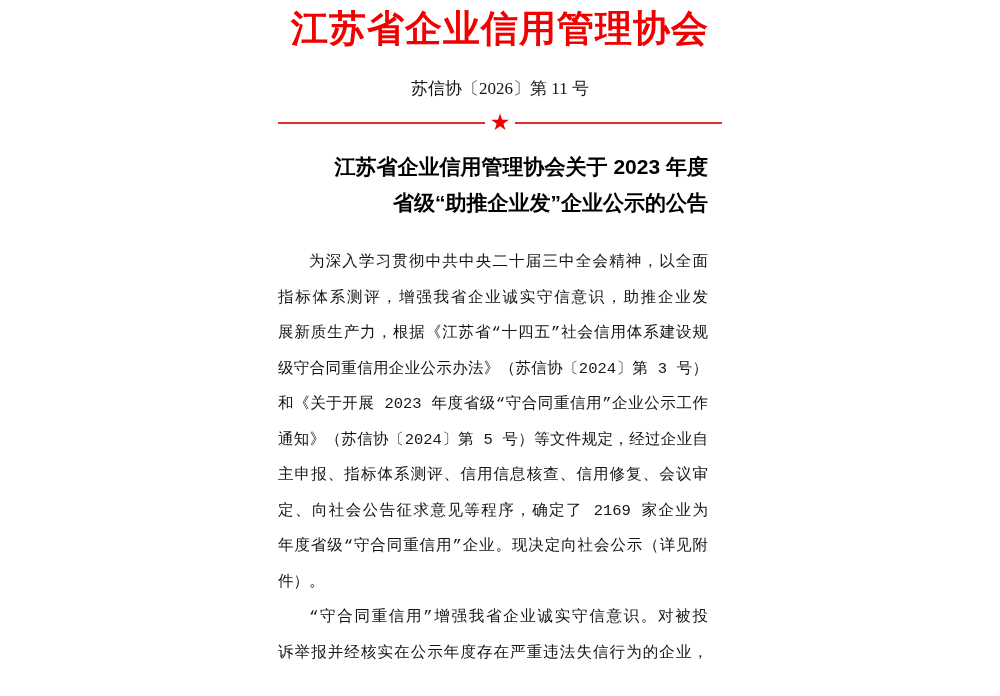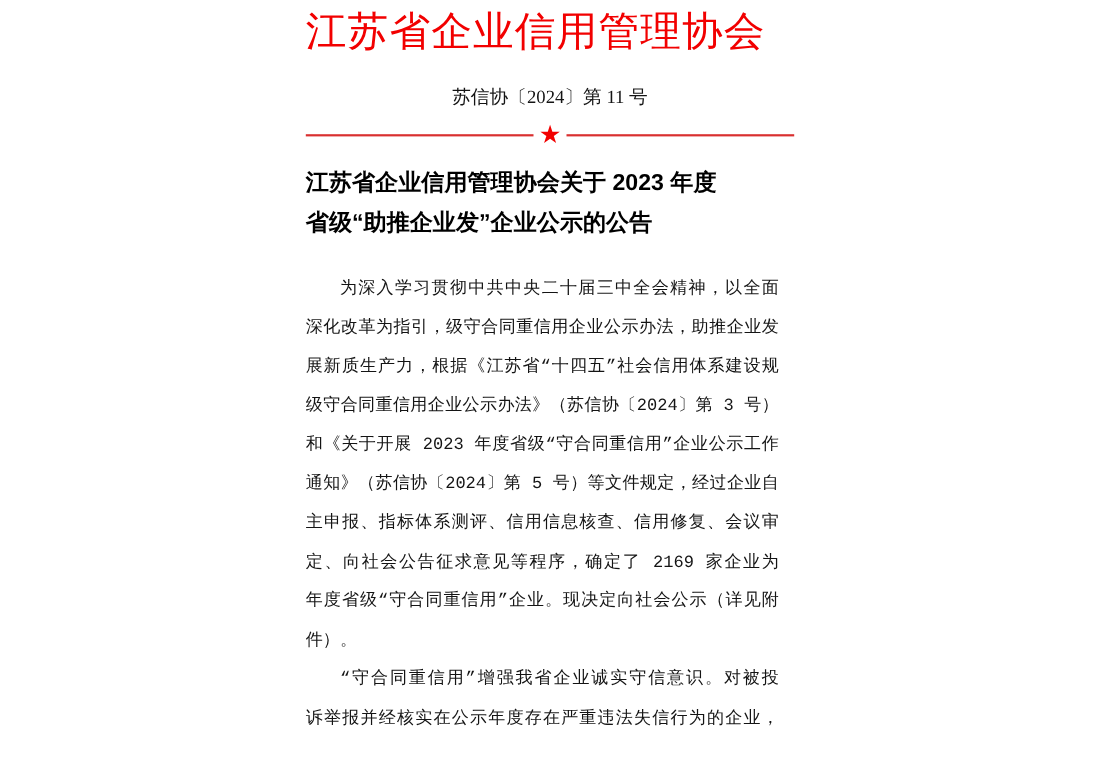--- a/index.html
+++ b/index.html
@@ -15,22 +15,23 @@
     overflow: hidden;
     font-family: "Liberation Serif", "DejaVu Serif", serif;
     color: #1a1a1a;
   }
   
   .org-title {
     position: absolute;
     top: 4px;
     left: 278px;
     width: 444px;
+    text-align: center;
     font-size: 37px;
-    font-weight: normal;
+    font-weight: bold;
     color: #f20000;
     letter-spacing: 1px;
     white-space: nowrap;
   }
   
   .doc-number {
     position: absolute;
     top: 77px;
     left: 278px;
     width: 444px;
@@ -60,21 +61,21 @@
     line-height: 1;
     margin: 0 5px;
     transform: translateY(-1px);
   }
   
   .doc-title {
     position: absolute;
     top: 149px;
     left: 278px;
     width: 430px;
-    text-align: left;
+    text-align: right;
     font-family: "Liberation Sans", "DejaVu Sans", sans-serif;
     font-weight: bold;
     font-size: 21px;
     line-height: 35.5px;
     color: #000000;
   }
   
   .body-text {
     position: absolute;
     top: 245px;
@@ -94,36 +95,36 @@
   .ln.indent { text-indent: 2em; }
   .ln.para-end { text-align-last: left; }
 </style>
 </head>
 <body>
 
 <div class="page">
 
   <div class="org-title">江苏省企业信用管理协会</div>
 
-  <div class="doc-number">苏信协〔2024〕第 11 号</div>
+  <div class="doc-number">苏信协〔2026〕第 11 号</div>
 
   <div class="divider">
     <span class="seg"></span>
     <span class="star">★</span>
     <span class="seg"></span>
   </div>
 
   <div class="doc-title">
     <div>江苏省企业信用管理协会关于 2023 年度</div>
     <div>省级“助推企业发”企业公示的公告</div>
   </div>
 
   <div class="body-text">
     <div class="ln indent">为深入学习贯彻中共中央二十届三中全会精神，以全面</div>
-    <div class="ln">深化改革为指引，级守合同重信用企业公示办法，助推企业发</div>
+    <div class="ln">指标体系测评，增强我省企业诚实守信意识，助推企业发</div>
     <div class="ln">展新质生产力，根据《江苏省“十四五”社会信用体系建设规</div>
     <div class="ln">级守合同重信用企业公示办法》（苏信协〔2024〕第 3 号）</div>
     <div class="ln">和《关于开展 2023 年度省级“守合同重信用”企业公示工作的</div>
     <div class="ln">通知》（苏信协〔2024〕第 5 号）等文件规定，经过企业自</div>
     <div class="ln">主申报、指标体系测评、信用信息核查、信用修复、会议审</div>
     <div class="ln">定、向社会公告征求意见等程序，确定了 2169 家企业为 2023</div>
     <div class="ln">年度省级“守合同重信用”企业。现决定向社会公示（详见附</div>
     <div class="ln para-end">件）。</div>
     <div class="ln indent">“守合同重信用”增强我省企业诚实守信意识。对被投</div>
     <div class="ln">诉举报并经核实在公示年度存在严重违法失信行为的企业，</div>

